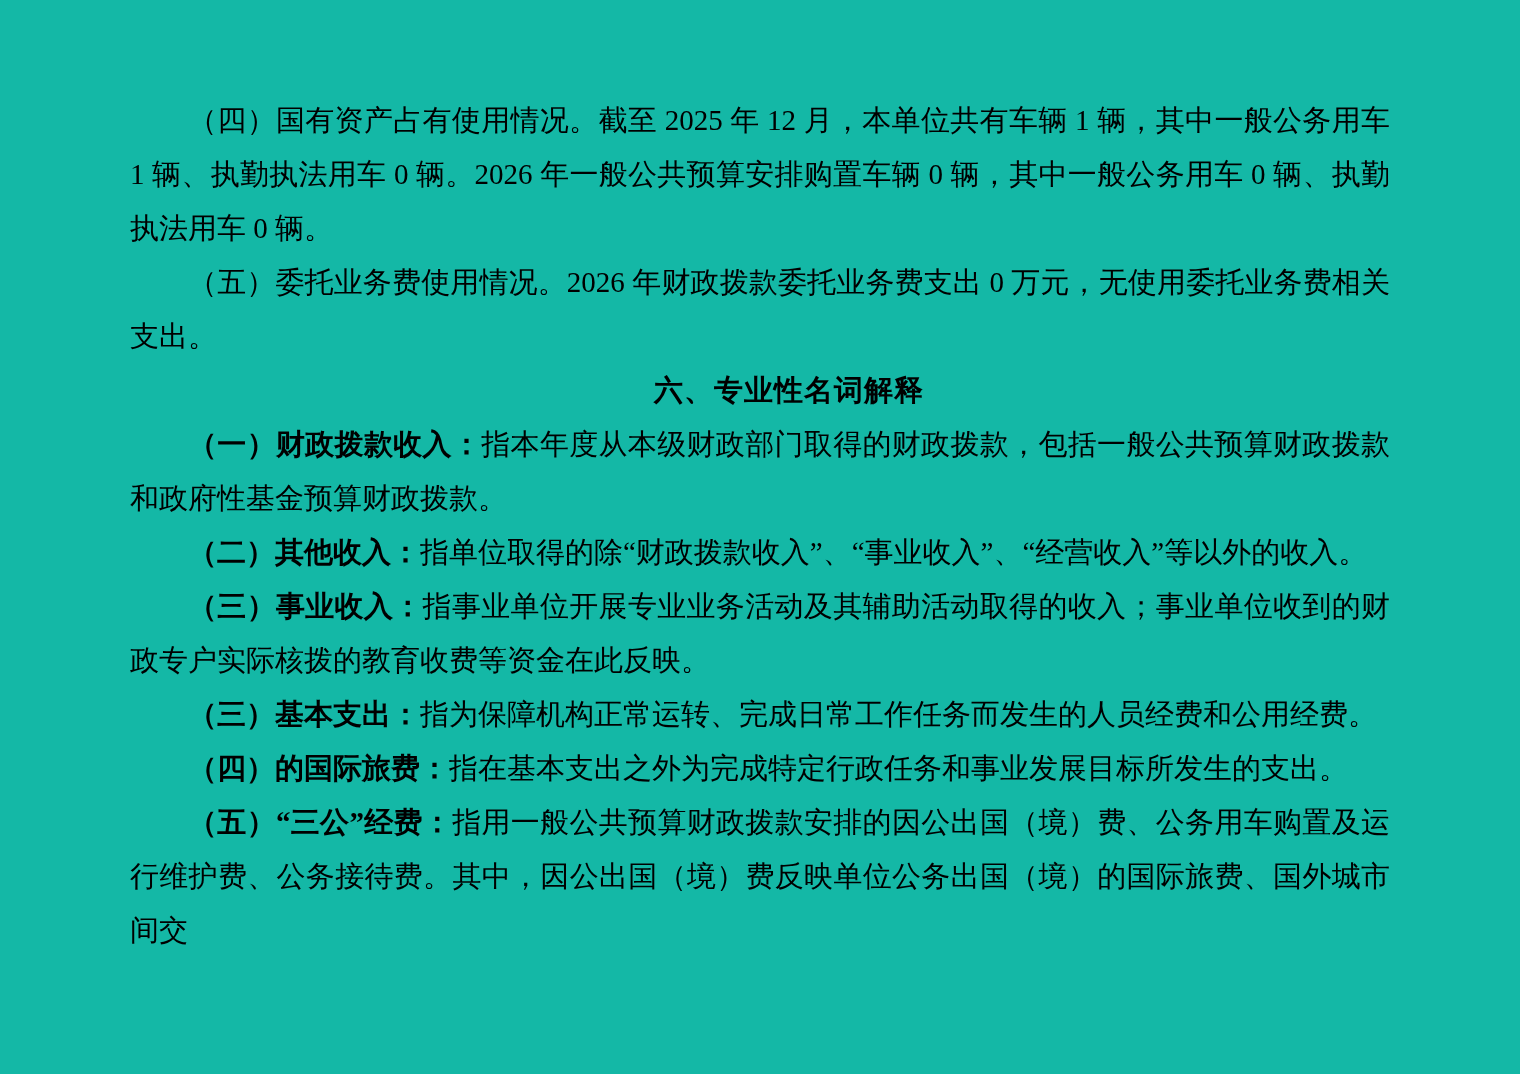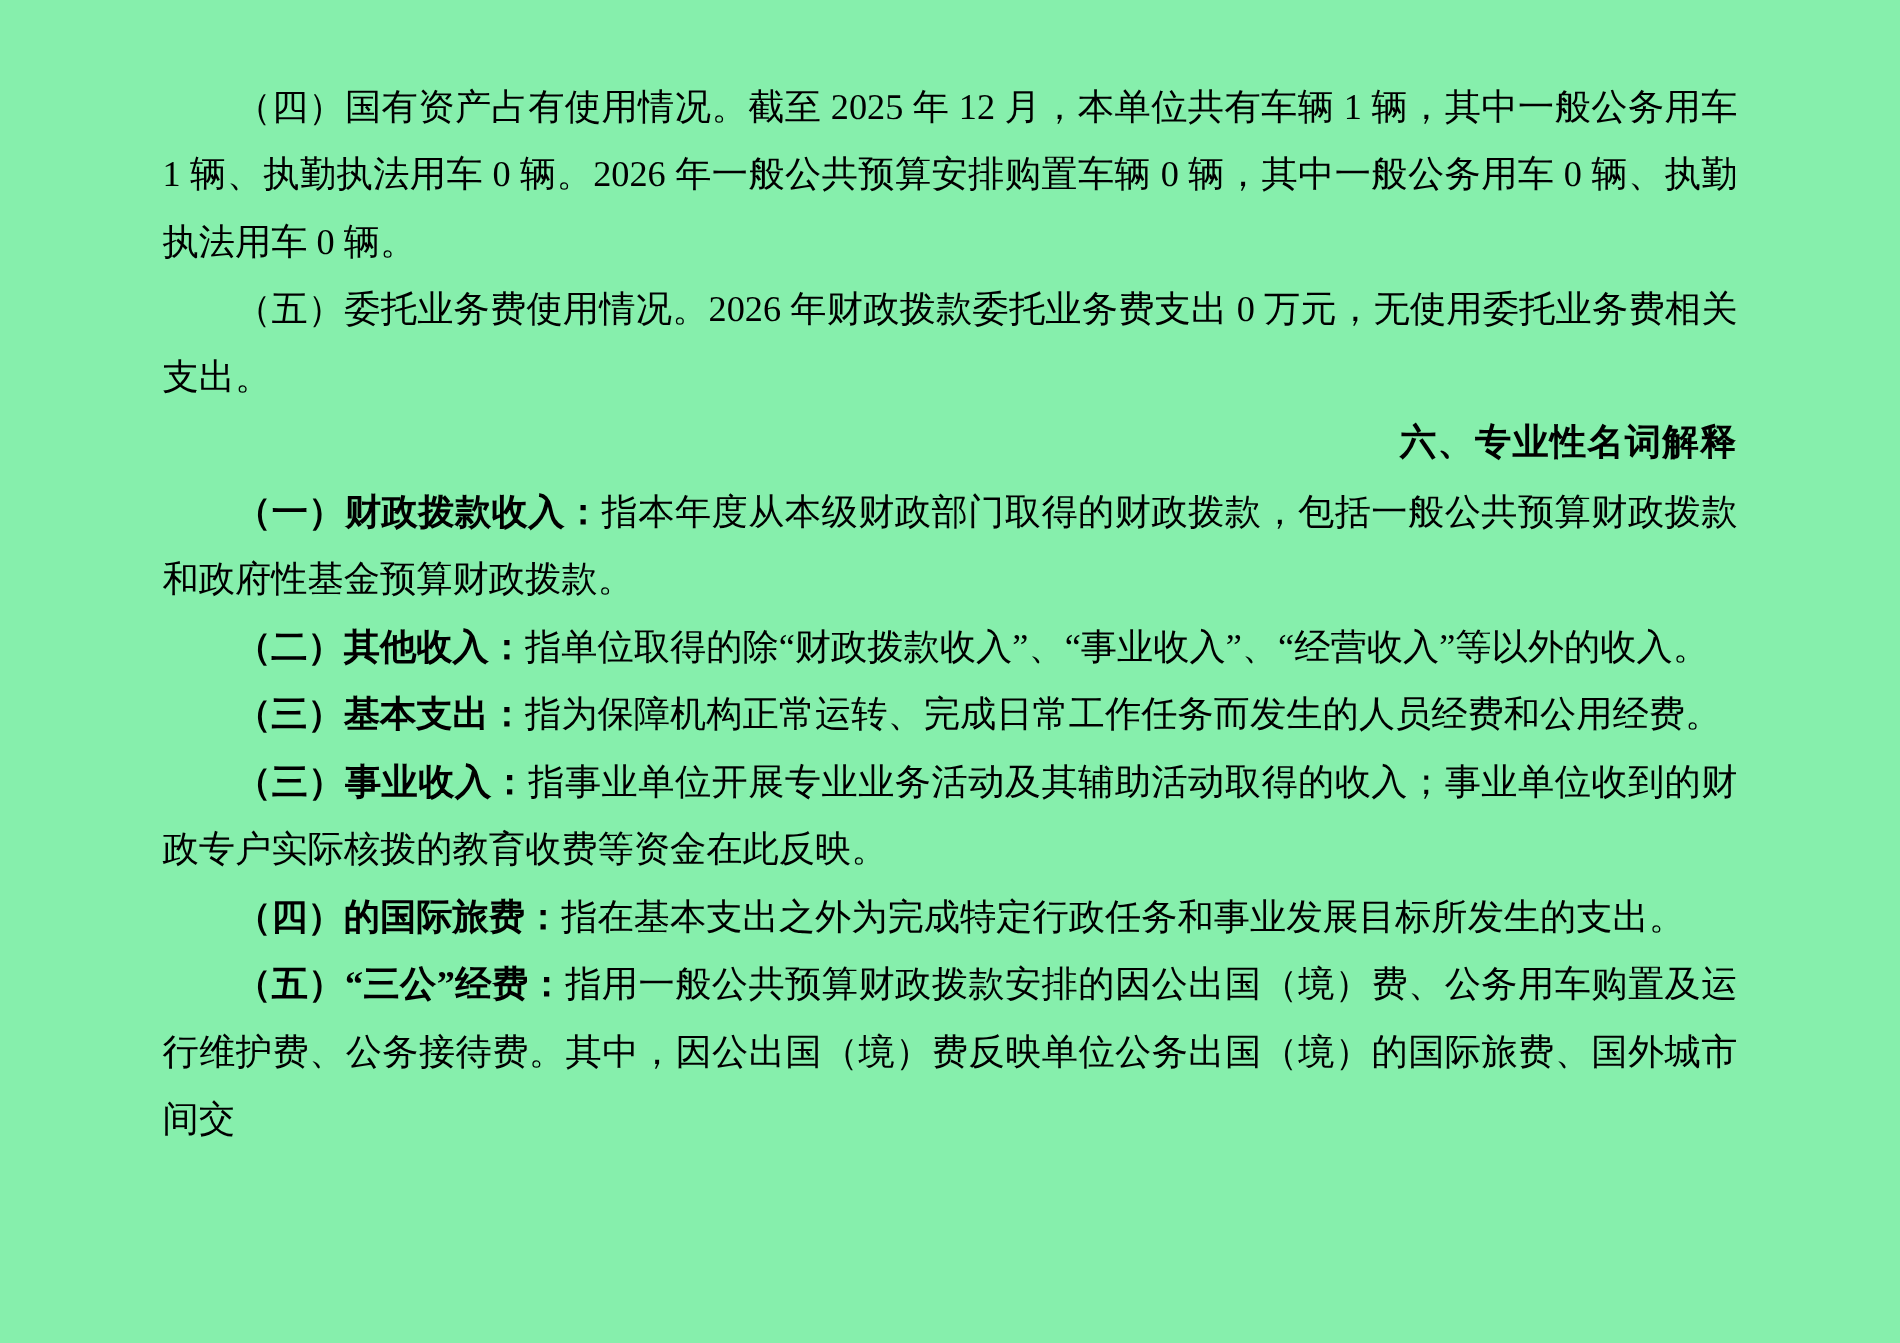--- a/index.html
+++ b/index.html
@@ -9,37 +9,37 @@
   }
   body {
     width: 1520px;
     height: 1074px;
     overflow: hidden;
   }
   .page {
     box-sizing: border-box;
     width: 1520px;
     height: 1074px;
-    padding: 59px 130px 0 130px;
-    background: #86efac;
+    padding: 93px 130px 0 130px;
+    background: #14b8a6;
     font-family: "Liberation Serif", "DejaVu Serif", serif;
     font-size: 29px;
     line-height: 54px;
     color: #000000;
     text-align: justify;
   }
   .para {
     margin: 0;
     text-indent: 58px; 
     word-break: break-all;
   }
   .heading {
-    font-family: Liberation Mono, monospace;
+    font-family: Liberation Sans, sans-serif;
     font-weight: bold;
-    text-align: right;
+    text-align: center;
     letter-spacing: 1px;
   }
   .term-lead {
     font-weight: bold;
     font-family: Liberation Serif, serif;
   }
 </style>
 </head>
 <body>
 
@@ -48,21 +48,21 @@
   <p class="para">（四）国有资产占有使用情况。截至 2025 年 12 月，本单位共有车辆 1 辆，其中一般公务用车 1 辆、执勤执法用车 0 辆。2026 年一般公共预算安排购置车辆 0 辆，其中一般公务用车 0 辆、执勤执法用车 0 辆。</p>
 
   <p class="para">（五）委托业务费使用情况。2026 年财政拨款委托业务费支出 0 万元，无使用委托业务费相关支出。</p>
 
   <p class="para heading">六、专业性名词解释</p>
 
   <p class="para"><span class="term-lead">（一）财政拨款收入：</span><span>指本年度从本级财政部门取得的财政拨款，包括一般公共预算财政拨款和政府性基金预算财政拨款。</span></p>
 
   <p class="para"><span class="term-lead">（二）其他收入：</span><span>指单位取得的除“财政拨款收入”、“事业收入”、“经营收入”等以外的收入。</span></p>
 
+  <p class="para"><span class="term-lead">（三）事业收入：</span><span>指事业单位开展专业业务活动及其辅助活动取得的收入；事业单位收到的财政专户实际核拨的教育收费等资金在此反映。</span></p>
+
   <p class="para"><span class="term-lead">（三）基本支出：</span><span>指为保障机构正常运转、完成日常工作任务而发生的人员经费和公用经费。</span></p>
-
-  <p class="para"><span class="term-lead">（三）事业收入：</span><span>指事业单位开展专业业务活动及其辅助活动取得的收入；事业单位收到的财政专户实际核拨的教育收费等资金在此反映。</span></p>
 
   <p class="para"><span class="term-lead">（四）的国际旅费：</span><span>指在基本支出之外为完成特定行政任务和事业发展目标所发生的支出。</span></p>
 
   <p class="para"><span class="term-lead">（五）“三公”经费：</span><span>指用一般公共预算财政拨款安排的因公出国（境）费、公务用车购置及运行维护费、公务接待费。其中，因公出国（境）费反映单位公务出国（境）的国际旅费、国外城市间交</span></p>
 
 </div>
 
 </body></html>

